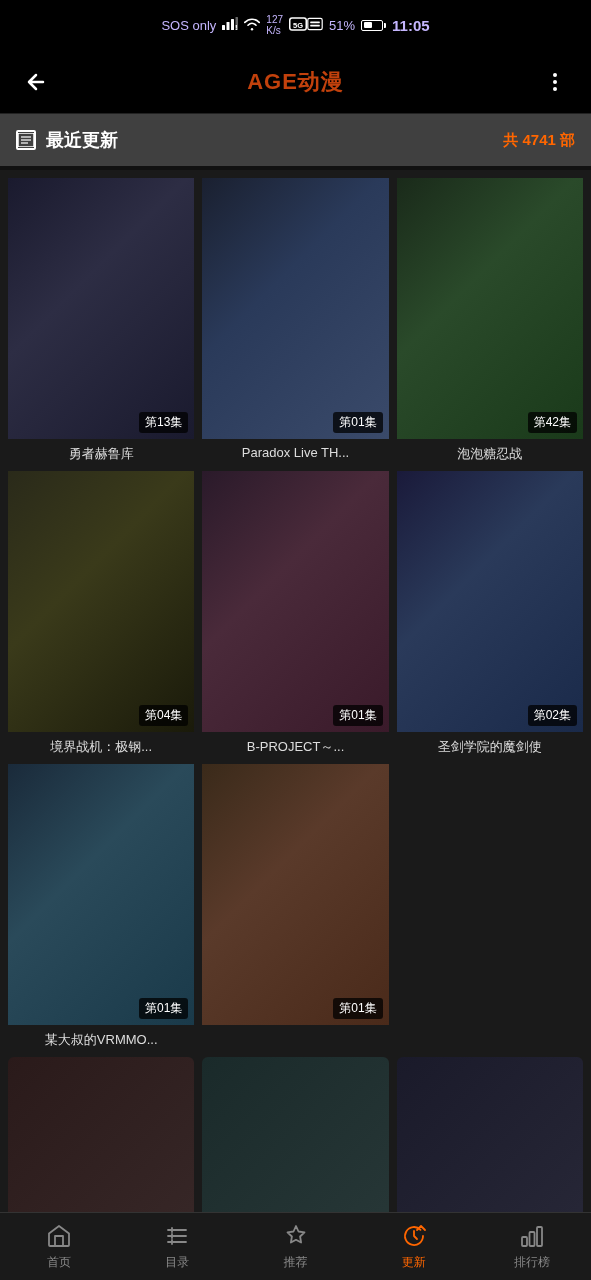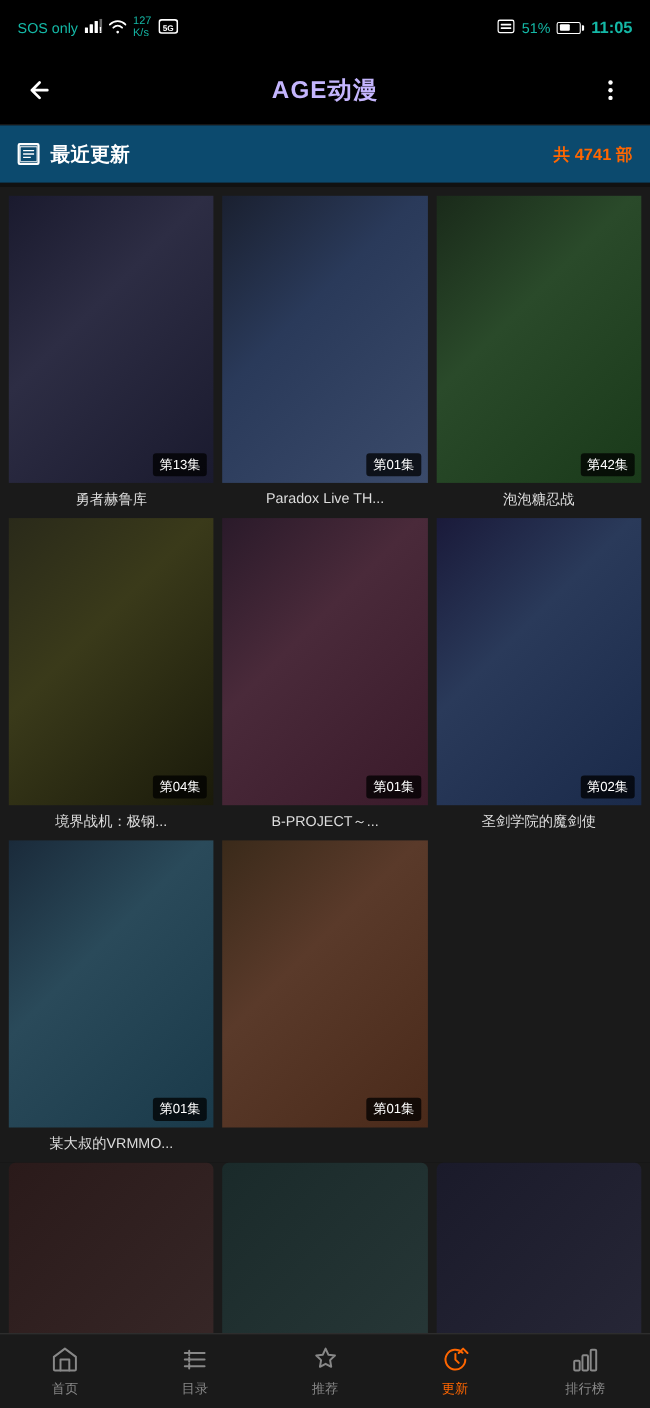--- a/index.html
+++ b/index.html
@@ -13,24 +13,24 @@
       color: #fff;
       overflow-x: hidden;
     }
 
     
     .status-bar {
       background: #000;
       height: 50px;
       display: flex;
       align-items: center;
-      justify-content: space-between;
+      justify-content: center;
       padding: 0 16px;
       font-size: 13px;
-      color: #14b8a6;
+      color: #c4b5fd;
     }
     .status-left {
       display: flex;
       align-items: center;
       gap: 6px;
       font-size: 13px;
       font-weight: 500;
     }
     .status-right {
       display: flex;
@@ -45,35 +45,35 @@
       height: 64px;
       display: flex;
       align-items: center;
       justify-content: space-between;
       padding: 0 16px;
       border-bottom: 1px solid #222;
     }
     .app-bar-title {
       font-size: 22px;
       font-weight: 600;
-      color: #c4b5fd;
+      color: #c2410c;
       letter-spacing: 1px;
     }
     .app-bar-icon {
       width: 40px;
       height: 40px;
       display: flex;
       align-items: center;
       justify-content: center;
       cursor: pointer;
     }
 
     
     .section-header {
-      background: #0c4a6e;
+      background: #404040;
       display: flex;
       align-items: center;
       justify-content: space-between;
       padding: 14px 16px;
       margin-bottom: 4px;
     }
     .section-title {
       display: flex;
       align-items: center;
       gap: 10px;

